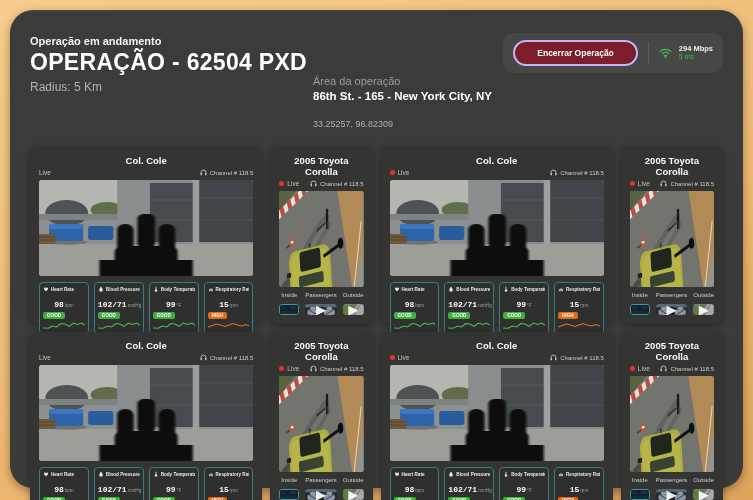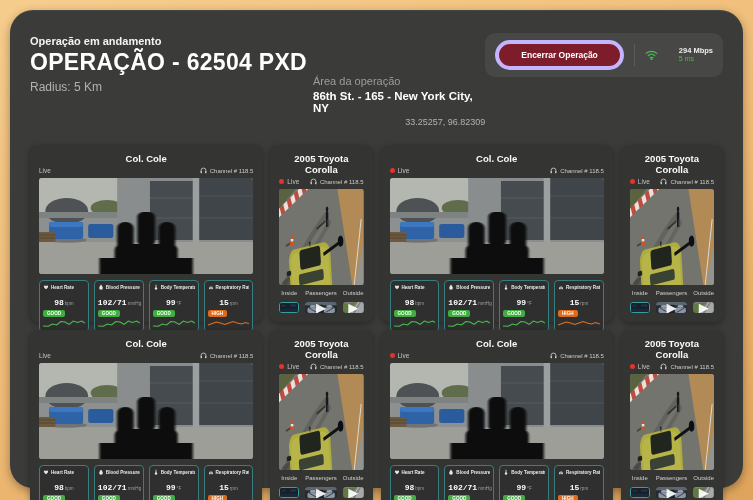--- a/index.html
+++ b/index.html
@@ -16,33 +16,33 @@
   }
   
   .header { display:flex; margin:25px 20px 0 20px; }
   .h-left { width:283px; }
   .op-status { font-size:11px; font-weight:bold; color:#f4f4f4; }
   .op-title  { font-size:23px; font-weight:bold; color:#ffffff; letter-spacing:.3px; margin-top:2px; }
   .op-radius { font-size:12px; color:#b3b2b0; margin-top:4px; }
   .h-area { flex:1; padding-top:9px; }
   .area-label   { font-size:11px; color:#9d9c9a;margin-top:31px; }
   .area-address { font-size:11.5px; font-weight:bold; color:#ffffff; margin-top:3px; }
-  .area-coords  { font-size:9px; color:#b3b2b0; margin-top:3px;text-align:right; }
+  .area-coords  { font-size:9px; color:#b3b2b0; margin-top:17px; }
   .h-controls {
     margin-left:auto; align-self:flex-start; margin-top:-2px;
     background:#474746; border-radius:10px; padding:7px 10px;
     display:flex; align-items:center; gap:10px;
   }
   .end-btn {
-    background:#7d1d2b; border:4px solid #c4b5fd; border-radius:15px;
+    background:#7d1d2b; border:2px solid #c4b5fd; border-radius:15px;
     color:#fff; font-family:inherit; font-size:8.5px; font-weight:bold;
     padding:6px 22px; cursor:pointer; white-space:nowrap;
   }
   .ctrl-divider { width:1px; height:22px; background:#5d5d5c; }
-  .conn { display:flex; align-items:center; gap:21px; }
+  .conn { display:flex; align-items:center; gap:7px; }
   .conn-text { display:flex; flex-direction:column; line-height:1.25; }
   .conn-speed { font-size:7.5px; color:#eeeeee; font-weight:bold; }
   .conn-lat   { font-size:7px; color:#3fbf4f; }
   
   .grid {
     display:grid; grid-template-columns:repeat(4,1fr);
     gap:8px; margin:18px 20px 0 20px;text-align:center;
   }
   .card {
     background:#343433; border-radius:8px; height:177px;

